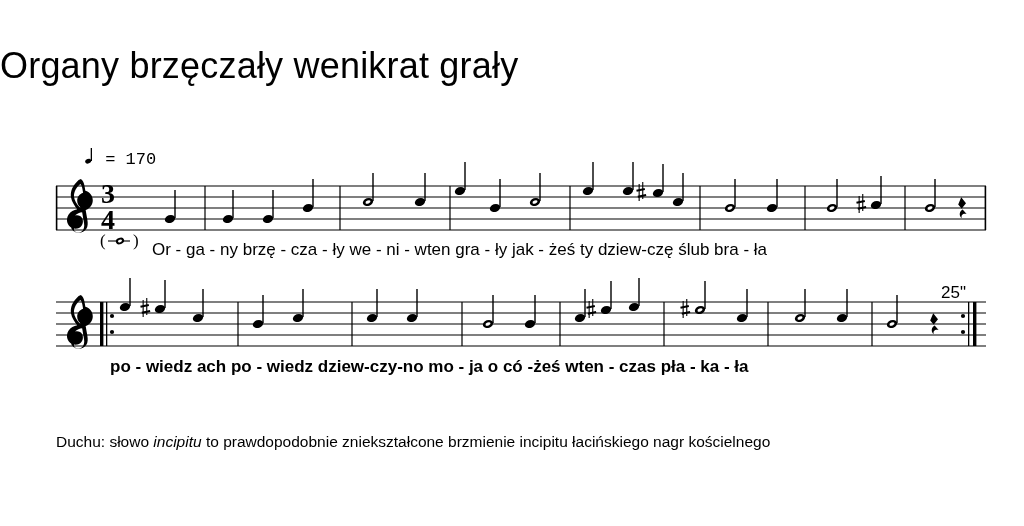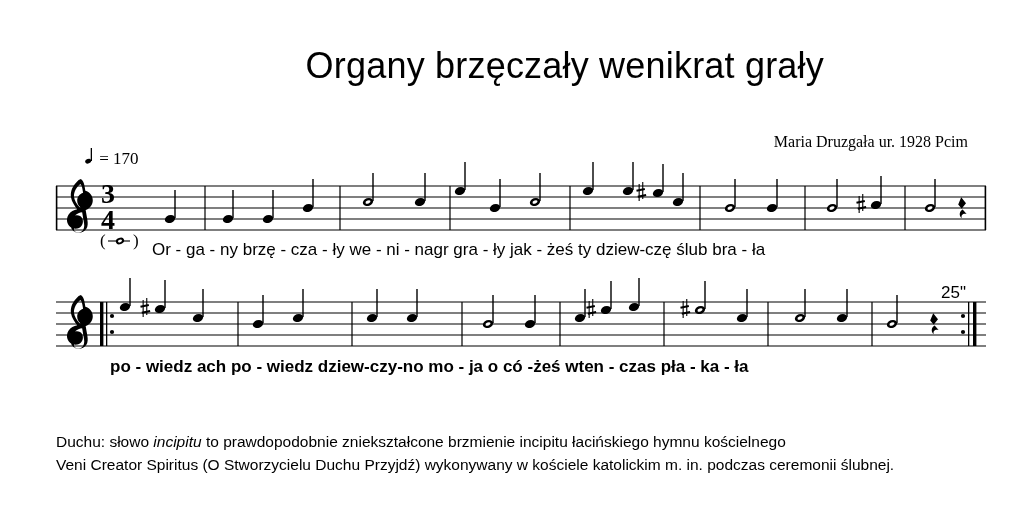--- a/index.html
+++ b/index.html
@@ -21,41 +21,41 @@
     left: 0; top: 0;
     width: 1024px;
     height: 526px;
   }
 
   .title {
     position: absolute;
     left: 0;
     top: 45px;
     width: 824px;
-    text-align: right;
+    text-align: left;
     font-size: 36px;
     font-family: "Liberation Sans", sans-serif;
     letter-spacing: 0.2px;
   }
 
   .attribution {
     position: absolute;
     right: 56px;
     top: 131px;
     text-align: left;
     font-family: "Liberation Serif", serif;
     font-size: 16px;
     line-height: 21px;
   }
 
   .tempo {
     position: absolute;
     left: 85px;
     top: 146px;
-    font-family: Liberation Serif, serif;
+    font-family: Liberation Mono, monospace;
     font-size: 17px;
     white-space: nowrap;
   }
   .tempo .qnote {
     display: inline-block;
     width: 10px;
     position: relative;
     top: 1px;
   }
 
@@ -90,21 +90,20 @@
   svg { display: block; }
 </style>
 </head>
 <body>
 
 <div>
 
   <div class="title">Organy brzęczały wenikrat grały</div>
 
   <div class="attribution">
-    <div>Maria Druzgała ur. 1928 Pcim</div>
   </div>
 
   <div class="tempo">
     <span class="qnote">
       <svg width="10" height="18" viewBox="0 0 10 18">
         <ellipse cx="3.2" cy="14.2" rx="3.1" ry="2.3" transform="rotate(-20 3.2 14.2)" fill="#000"></ellipse>
         <rect x="5.7" y="1" width="1.3" height="13" fill="#000"></rect>
       </svg>
     </span>
     <span>= 170</span>
@@ -475,23 +474,22 @@
         <line x1="897" y1="323" x2="897" y2="295" stroke="#000" stroke-width="1.4"></line>
       </g>
       <g>
         <g transform="translate(932,324) scale(1.2)">
             <use href="#quarterRest"></use>
           </g>
       </g>
     </g>
   </svg>
 
-  <div class="lyric-line" id="lyrics1">Or - ga - ny  brzę - cza - ły   we - ni - nagr  gra - ły  jak - żeś ty   dziew-czę  ślub  bra - ła</div>
+  <div class="lyric-line" id="lyrics1">Or - ga - ny  brzę - cza - ły   we - ni - wten  gra - ły  jak - żeś ty   dziew-czę  ślub  bra - ła</div>
   <div class="lyric-line" id="lyrics2">po - wiedz ach  po - wiedz dziew-czy-no  mo - ja   o  có -żeś  wten - czas  pła - ka - ła</div>
 
   <div class="footnote">
     <div>
-      <span>Duchu: słowo </span><em>incipitu</em><span> to prawdopodobnie zniekształcone brzmienie incipitu łacińskiego hymnu kościelnego</span>
+      <span>Duchu: słowo </span><em>incipitu</em><span> to prawdopodobnie zniekształcone brzmienie incipitu łacińskiego nagr kościelnego</span>
     </div>
-    <div>Veni Creator Spiritus (O Stworzycielu Duchu Przyjdź) wykonywany w kościele katolickim m. in. podczas ceremonii ślubnej.</div>
   </div>
 
 </div>
 
 </body></html>

